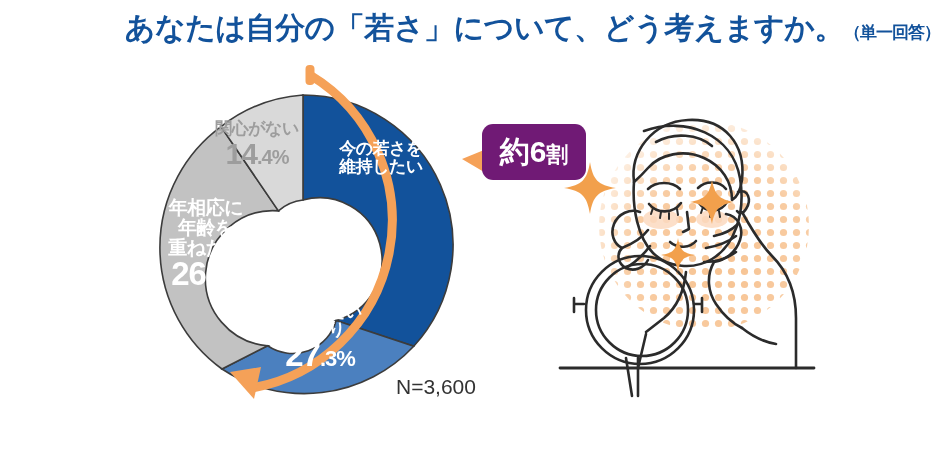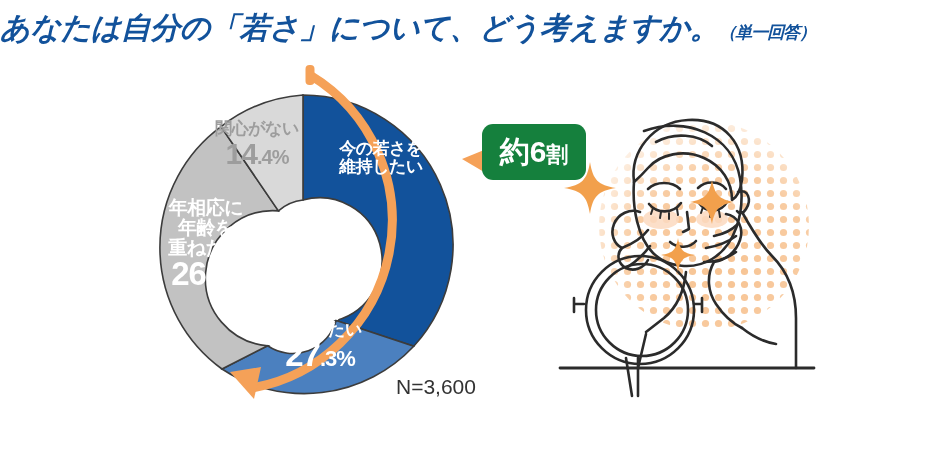--- a/index.html
+++ b/index.html
@@ -7,21 +7,21 @@
     width: 940px; height: 449px;
     background: #ffffff;
     font-family: "Liberation Sans", "DejaVu Sans", sans-serif;
     overflow: hidden;
   }
   #root { position: relative; width: 940px; height: 449px; }
 
   
   #title-bar {
     position: absolute; left: 0; top: 8px; width: 940px;
-    text-align: left; white-space: nowrap; font-style: italic;
+    text-align: right; white-space: nowrap;
   }
   #title-main {
     font-size: 30px; font-weight: bold; color: #12529b;
     letter-spacing: -0.5px; vertical-align: baseline;
   }
   #title-sub {
     font-size: 17px; font-weight: bold; color: #12529b;
     vertical-align: baseline; letter-spacing: -1px;
   }
 
@@ -55,21 +55,21 @@
 
   #n-label {
     position: absolute; left: 266px; top: 327px;
     font-size: 21px; color: #333333; letter-spacing: 0px; white-space: nowrap;
   }
 
   
   #callout {
     position: absolute; left: 482px; top: 124px;
     width: 104px; height: 56px;
-    background: #15803d; border-radius: 11px;
+    background: #701a75; border-radius: 11px;
     display: flex; align-items: center; justify-content: center;
   }
   #callout-text { color: #ffffff; font-weight: bold; white-space: nowrap; }
   #callout-text .cnum { font-size: 30px; }
   #callout-text .cjp  { font-size: 22px; }
   #callout-tail {
     position: absolute; left: 462px; top: 150px;
     width: 0; height: 0;
     border-top: 9px solid transparent;
     border-bottom: 13px solid transparent;
@@ -124,22 +124,22 @@
         <path fill="#f5a158" d="M 100 324 L 131 319 L 124 351 Z"></path>
       </g>
     </svg>
 
     <div class="seg-label" id="label-keep">
       <span class="seg-name">今の若さを</span>
       <span class="seg-name">維持したい</span>
     </div>
 
     <div class="seg-label" id="label-younger">
+      <span class="seg-name">若返りたい</span>
       <span class="seg-name">今より</span>
-      <span class="seg-name">若返りたい</span>
       <span class="seg-pct"><span class="int">27</span><span class="frac">.3%</span></span>
     </div>
 
     <div class="seg-label" id="label-age">
       <span class="seg-name">年相応に</span>
       <span class="seg-name">年齢を</span>
       <span class="seg-name">重ねたい</span>
       <span class="seg-pct"><span class="int">26</span><span class="frac">.5%</span></span>
     </div>
 

